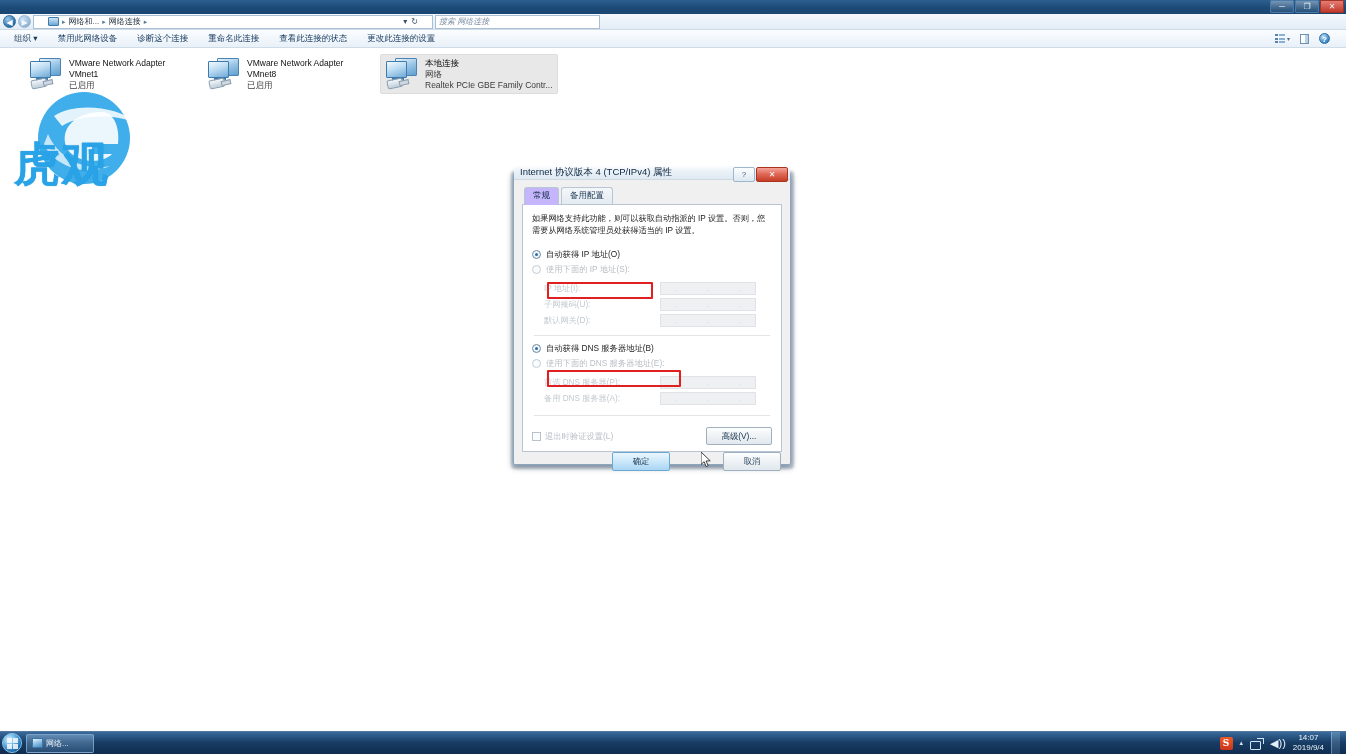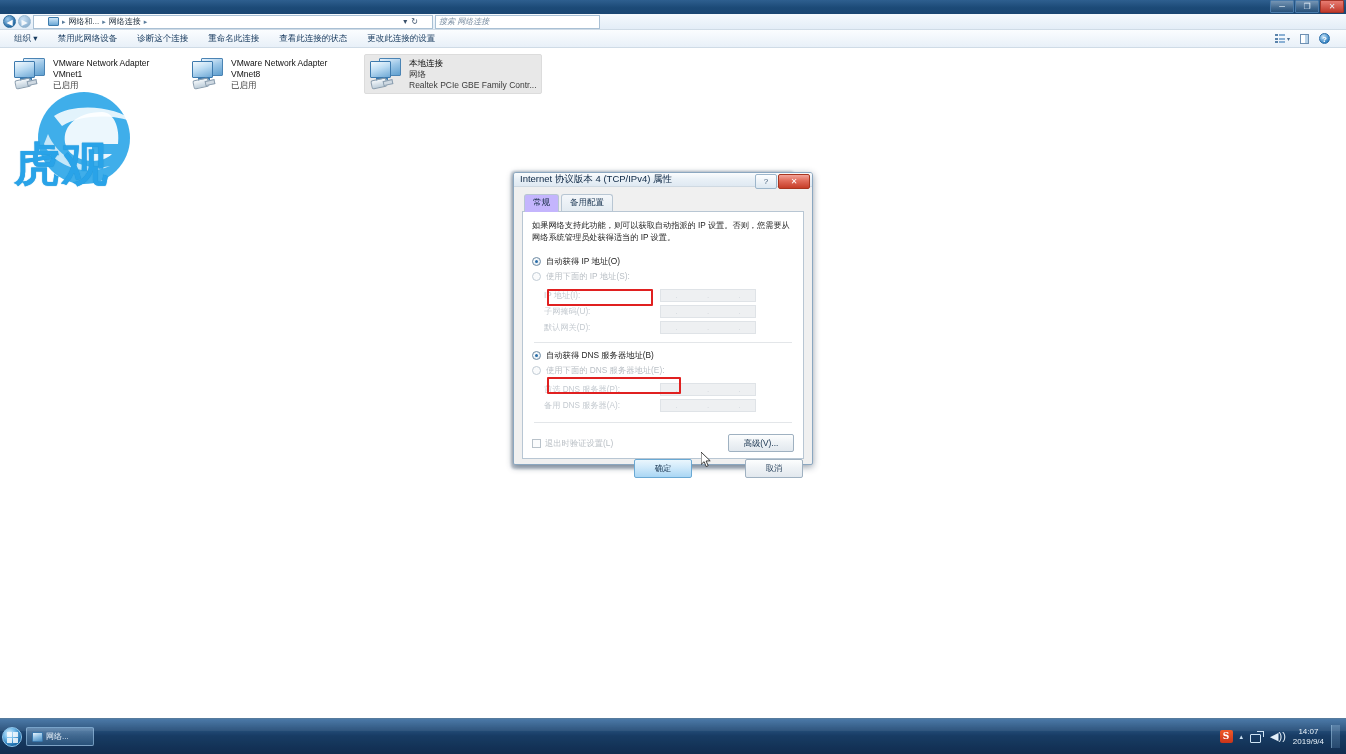--- a/index.html
+++ b/index.html
@@ -112,21 +112,21 @@
     color:#fff;font-size:8px;line-height:11px;text-align:center;font-weight:bold;
     border:1px solid #2a6da8;
   }
   .caret { font-size: 6px; color: #4a6d90; }
 
   
   .content {
     flex: 1;
     background: #ffffff;
     position: relative;
-    padding: 6px 0 0 0;
+    padding: 6px 0 0 16px;
   }
   .adapters { display: flex; padding-left: 8px; gap: 0; }
   .adapter {
     width: 178px; height: 40px;
     display: flex; gap: 6px;
     padding: 3px 4px;
     border: 1px solid transparent;
     border-radius: 2px;
   }
   .adapter.selected { background: #e8e8e8; border-color: #dcdcdc; }
@@ -177,27 +177,27 @@
   
   #dialog-shadow {
     position:absolute; left: 511px; top: 171px;
     width: 283px; height: 298px;
     background: rgba(40,70,100,.28);
     border-radius: 4px;
     filter: blur(1px);
   }
   #dialog {
     position: absolute; left: 513px; top: 172px;
-    width: 300px; height: 293px;
+    width: 278px; height: 293px;
     background: #f0f0f0;
     border: 1px solid #8ba7c0;
     border-radius: 3px 3px 2px 2px;
     box-shadow: 0 2px 7px rgba(20,40,65,.45);
     display:flex; flex-direction: column;
-    font-size: 8.5px; color: #1f1f1f;
+    font-size: 8.5px; color: #1f1f1f; justify-content: center;
   }
   .dlg-title {
     height: 21px;
     background: linear-gradient(180deg,#fbfcfd 0%, #eaf1f7 45%, #dfe9f2 100%);
     border-bottom: 1px solid #cfd9e2;
     border-radius: 2px 2px 0 0;
     display:flex; align-items:center;
     padding-left: 6px;
     position: relative;
   }
@@ -303,21 +303,21 @@
   #hl-dns { left: 24px; top: 165px; width: 134px; height: 17px; }
 
   
   #cursor {
     position:absolute; left: 701px; top: 452px;
     width: 11px; height: 16px; pointer-events:none;
   }
 
   
   #taskbar {
-    position:absolute; left:0; bottom:0; width:1346px; height:36px;
+    position:absolute; left:0; bottom:0; width:1346px; height:23px;
     background: linear-gradient(180deg, rgba(60,110,160,.92) 0%, rgba(24,60,100,.95) 48%, rgba(16,44,78,.97) 100%);
     border-top: 1px solid rgba(150,195,230,.5);
     display:flex; align-items:center; gap:4px;
     padding: 0 2px;
   }
   .start-orb {
     width:20px;height:20px;border-radius:50%;
     background: radial-gradient(circle at 35% 30%, #d9f0ff 0%, #6fb8e8 35%, #1f6fad 70%, #0d3e68 100%);
     border:1px solid #8fc6ec; flex:0 0 auto;
     position: relative;

